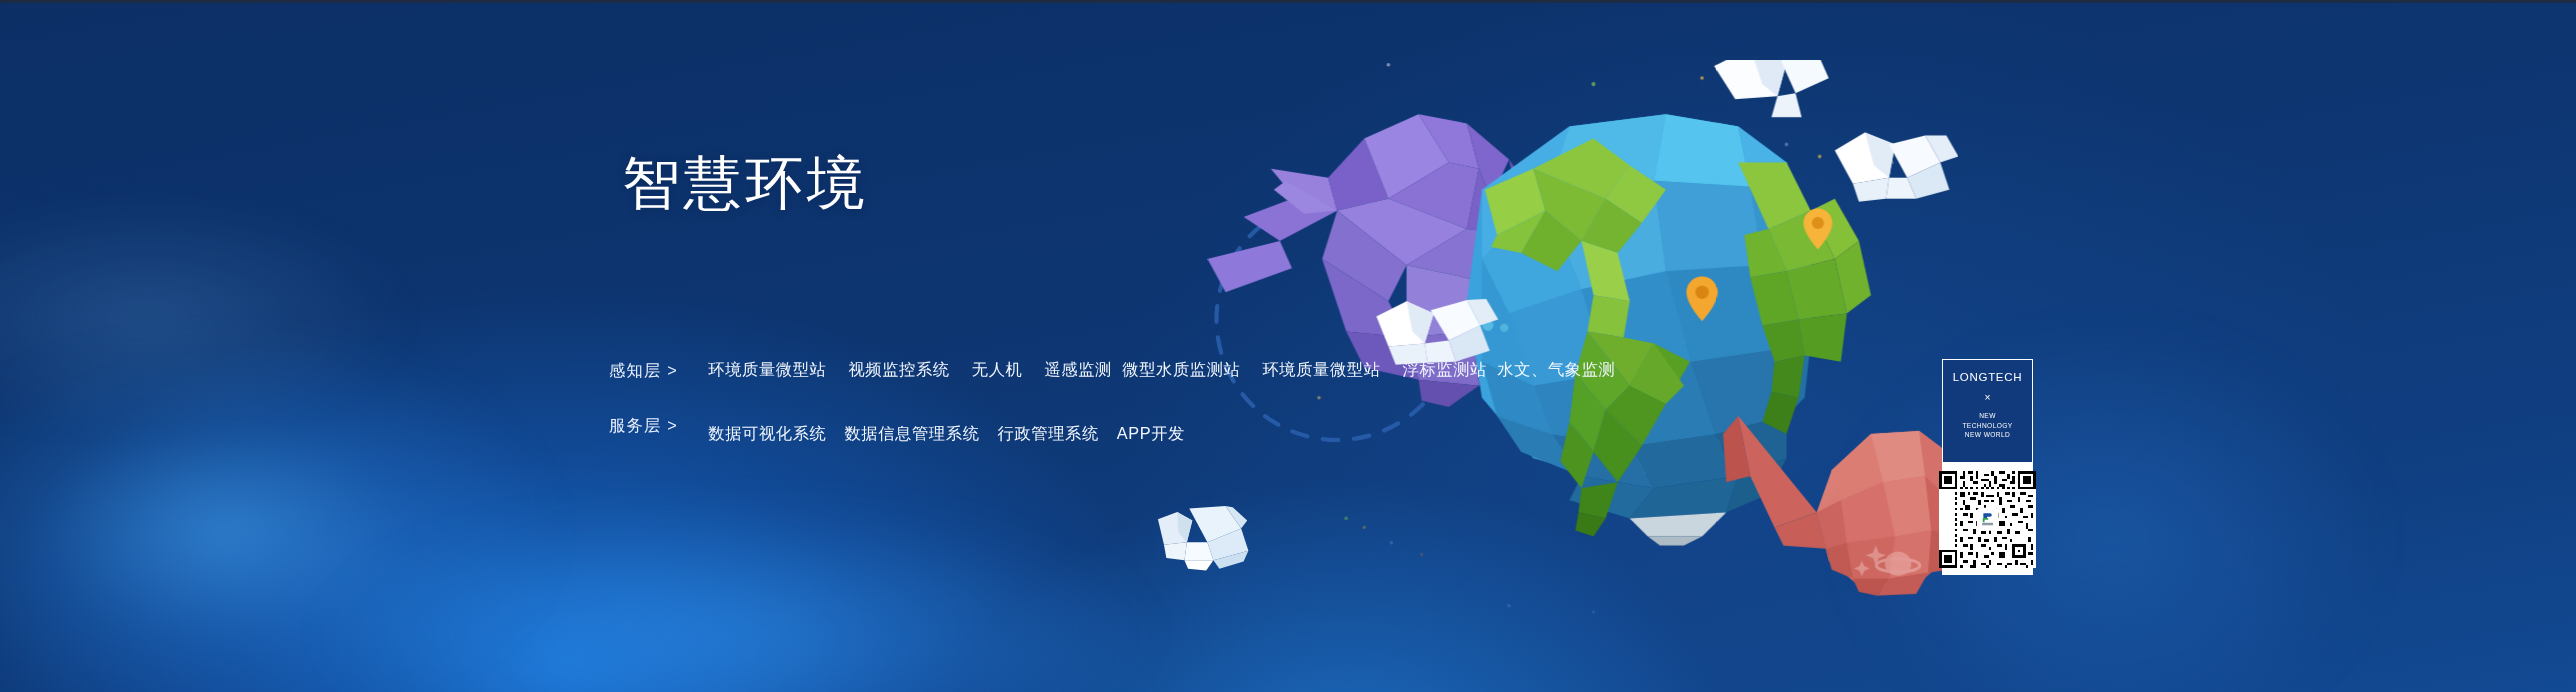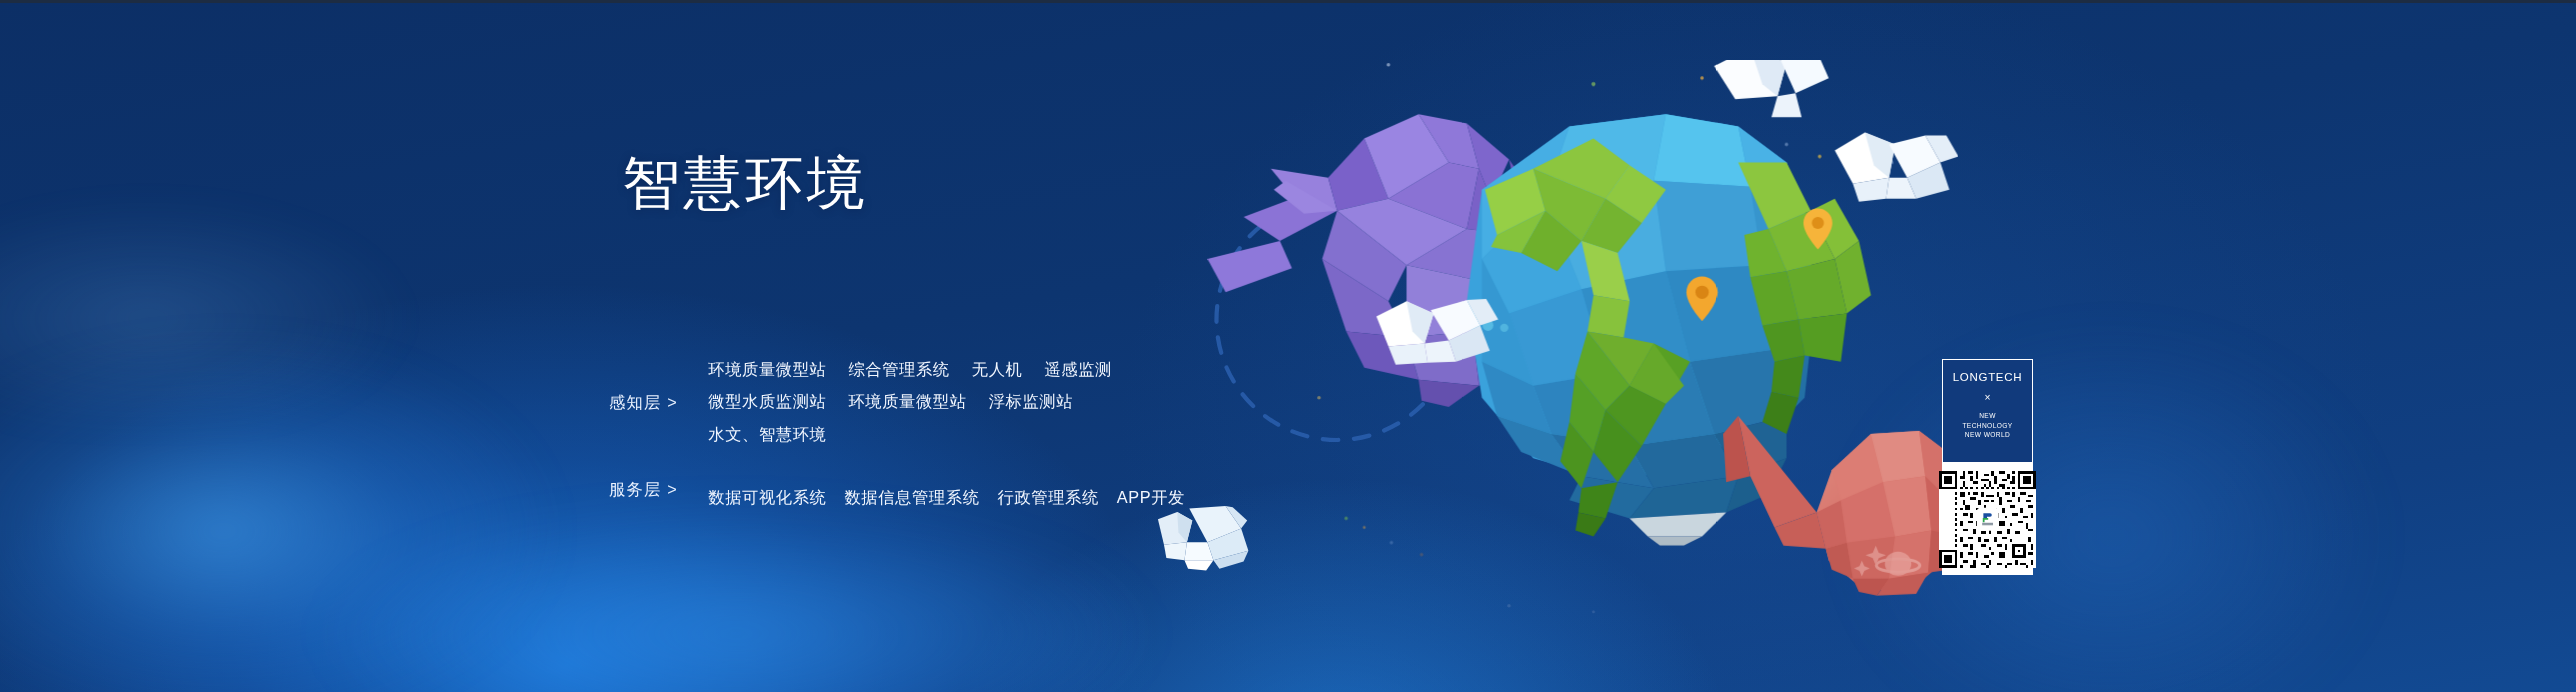--- a/index.html
+++ b/index.html
@@ -59,21 +59,21 @@
   }
 
   .layers{position:absolute;left:609px;top:359px;}
   .layer-row{display:flex;align-items:center;margin-bottom:25px;}
   .layer-label{
     color:#eaf2ff;font-size:16.3px;white-space:nowrap;
     letter-spacing:1.2px;
     padding-top:0.6px;
     min-width:80px;
   }
-  .layer-items{display:flex;flex-direction:column;gap:10.3px;margin-left:19.3px;}
+  .layer-items{display:flex;gap:10.3px;margin-left:19.3px;}
   .layer-item-line{display:flex;gap:22px;}
   .layer-item{
     color:#f2f7ff;font-size:16.3px;white-space:nowrap;letter-spacing:0.6px;
   }
   .layer-row.service .layer-items{gap:0;margin-top:16px;}
   .layer-row.service .layer-item-line{gap:18px;}
 
   
   .company{position:absolute;left:609px;top:552px;}
   .company-cn{
@@ -342,31 +342,31 @@
   <div class="title-block">
     <div class="title-line">智慧环境</div>
   </div>
 
   <div class="layers">
     <div class="layer-row perception">
       <div class="layer-label">感知层 &gt;</div>
       <div class="layer-items">
         <div class="layer-item-line">
           <span class="layer-item">环境质量微型站</span>
-          <span class="layer-item">综合管理系统</span>
+          <span class="layer-item">视频监控系统</span>
           <span class="layer-item">无人机</span>
           <span class="layer-item">遥感监测</span>
         </div>
         <div class="layer-item-line">
           <span class="layer-item">微型水质监测站</span>
           <span class="layer-item">环境质量微型站</span>
           <span class="layer-item">浮标监测站</span>
         </div>
         <div class="layer-item-line">
-          <span class="layer-item">水文、智慧环境</span>
+          <span class="layer-item">水文、气象监测</span>
         </div>
       </div>
     </div>
 
     <div class="layer-row service" style="margin-top:13.3px;">
       <div class="layer-label">服务层 &gt;</div>
       <div class="layer-items">
         <div class="layer-item-line">
           <span class="layer-item">数据可视化系统</span>
           <span class="layer-item">数据信息管理系统</span>

